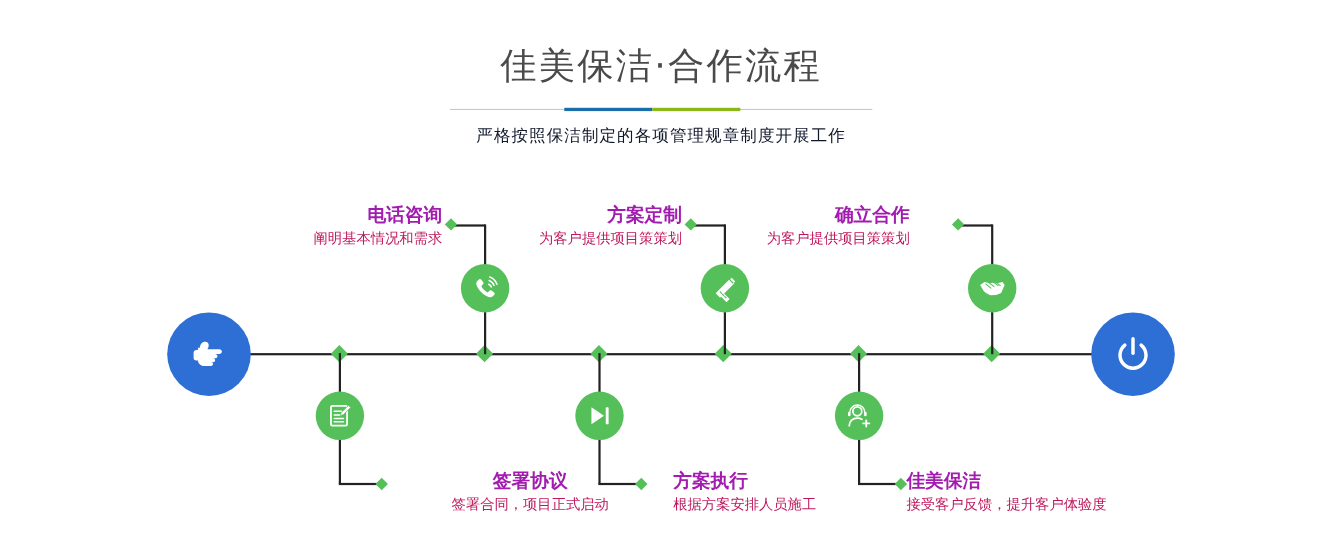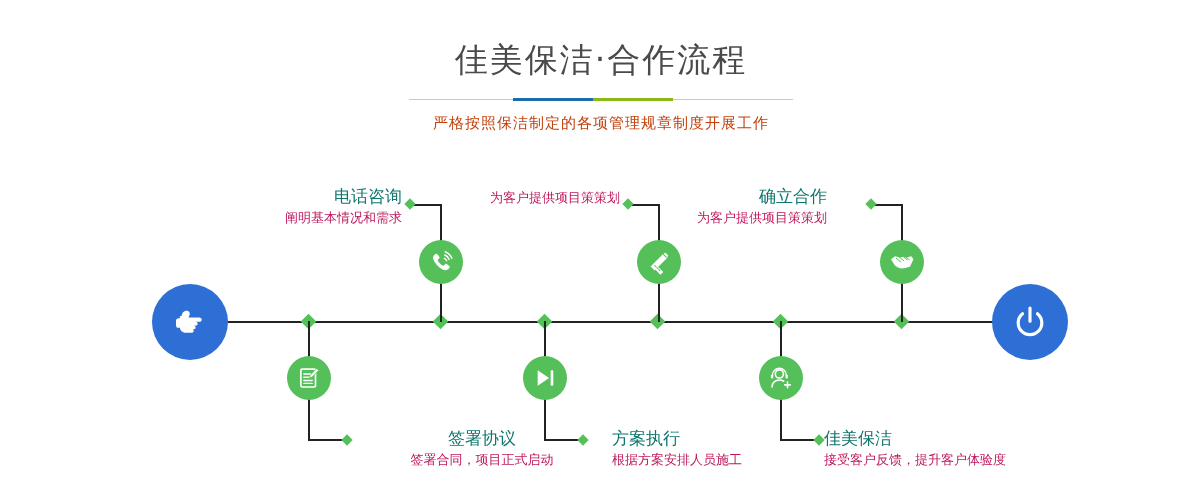--- a/index.html
+++ b/index.html
@@ -18,21 +18,21 @@
     font-size:33px;color:#4a4a4a;letter-spacing:2px;
     margin-top:40px;line-height:1.2;font-weight:400;
   }
   .divider{
     position:relative;width:384px;height:3px;margin:18px auto 0 auto;
   }
   .divider .gray{position:absolute;left:0;top:1px;width:384px;height:1px;background:#c8c8c8;}
   .divider .blue{position:absolute;left:104px;top:0;width:80px;height:3px;background:#1b6daa;}
   .divider .green{position:absolute;left:184px;top:0;width:80px;height:3px;background:#8cb817;}
   .sub-title{
-    font-size:15px;color:#c2410c;margin-top:13px;letter-spacing:1px;text-align:center;
+    font-size:15px;color:#0f172a;margin-top:13px;letter-spacing:1px;text-align:center;
   }
 
   
   .axis{
     position:absolute;left:180px;top:321px;width:845px;height:2px;background:#222222;
   }
   .diamond{
     position:absolute;width:11px;height:11px;background:#55c05a;
     transform:rotate(45deg);
   }
@@ -51,21 +51,21 @@
   .node-circle{
     position:absolute;width:44px;height:44px;border-radius:50%;
     background:#55c05a;display:flex;align-items:center;justify-content:center;
     z-index:4;
   }
   .node-circle svg{display:block;}
 
   
   .label{position:absolute;}
   .label .t{
-    font-size:17px;color:#0f766e;line-height:20px;white-space:nowrap;
+    font-size:17px;color:#a21caf;line-height:20px;white-space:nowrap;font-weight:bold;
   }
   .label .d{
     font-size:13px;color:#be185d;line-height:18px;white-space:nowrap;margin-top:3px;
   }
   .label.right-al{text-align:right;}
   .label.left-al{text-align:left;}
   .lab-dot{
     position:absolute;width:8px;height:8px;background:#55c05a;transform:rotate(45deg);
   }
 </style>
@@ -159,20 +159,21 @@
         <path d="M5.6 10.4l5-5 16 16-5 5-16-16z" fill="#fff" opacity="0.95" transform="rotate(90 16 16)"></path>
         <path d="M7.4 21.2l3.4-3.4 10.4 10.4-3.4 3.4L7.4 21.2z" fill="#fff"></path>
         <line x1="10.5" y1="20" x2="12.6" y2="22.1" stroke="#55c05a" stroke-width="1.3"></line>
         <line x1="13" y1="22.5" x2="15.1" y2="24.6" stroke="#55c05a" stroke-width="1.3"></line>
         <line x1="15.5" y1="25" x2="17.6" y2="27.1" stroke="#55c05a" stroke-width="1.3"></line>
         <line x1="20.5" y1="5.6" x2="25.4" y2="10.5" stroke="#55c05a" stroke-width="1.3"></line>
       </svg>
     </span>
   </div>
   <div class="label right-al" style="left:414px;top:186px;width:206px;">
+    <div class="t">方案定制</div>
     <div class="d">为客户提供项目策策划</div>
   </div>
 
   <div class="vline" style="left:544px;top:321px;height:119px;"></div>
   <div class="hline" style="left:544px;top:439px;width:38px;"></div>
   <div class="lab-dot" style="left:579px;top:436px;"></div>
   <div class="node-circle" style="left:523px;top:356px;">
     <span>
       <svg width="26" height="26" viewBox="0 0 32 32" fill="none">
         <path d="M7 6.5l14 9.5-14 9.5V6.5z" fill="#fff"></path>

